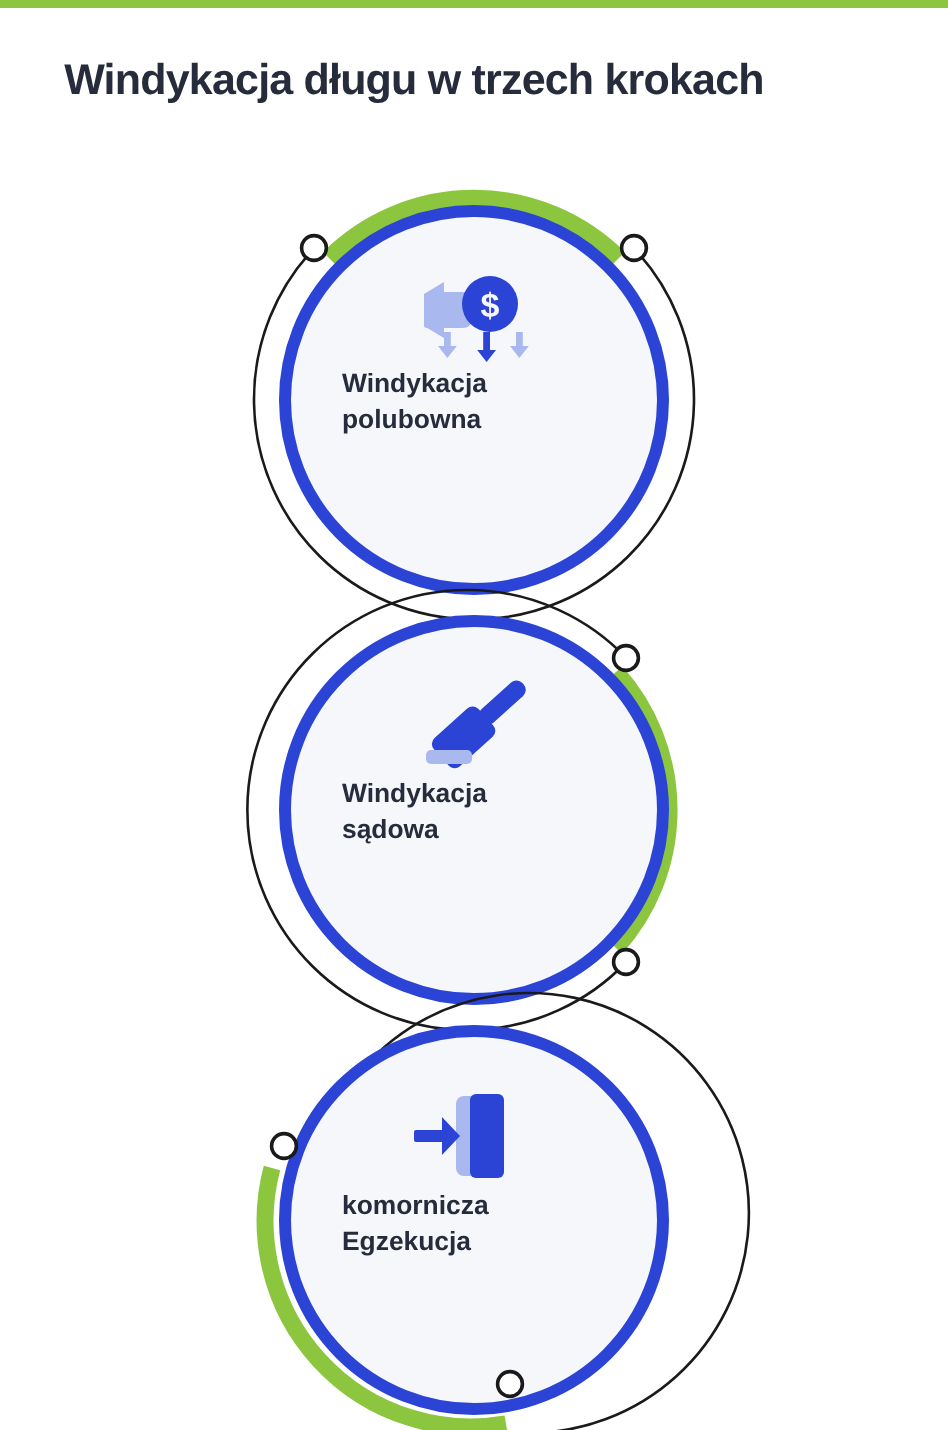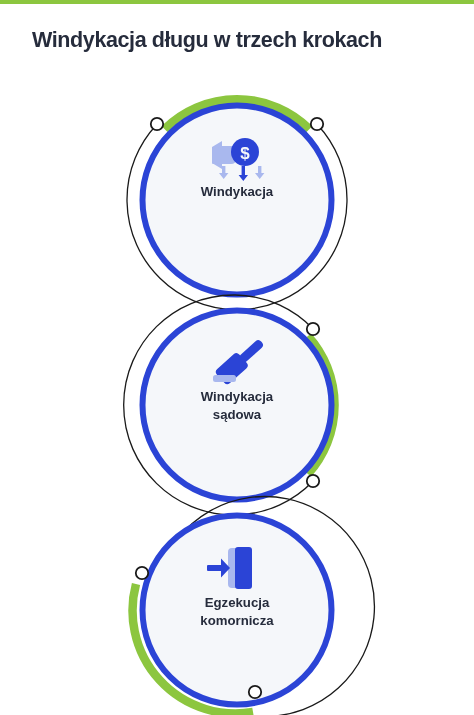--- a/index.html
+++ b/index.html
@@ -41,26 +41,26 @@
     position: absolute;
     top: 0;
     left: 0;
     width: 474px;
     height: 715px;
   }
 
   .step-label {
     position: absolute;
     width: 180px;
-    text-align: center;
     font-size: 13.2px;
     font-weight: 600;
     line-height: 1.33;
     color: #262C3C;
     pointer-events: none;
+    padding-left: 24px;
   }
   #step-label-0 { left: 147px; top: 183px; }
   #step-label-1 { left: 147px; top: 388px; }
   #step-label-2 { left: 147px; top: 594px; }
 </style>
 </head>
 <body>
 
 <div id="top-accent-bar"></div>
 
@@ -153,23 +153,24 @@
       <rect x="-2" y="-21" width="17" height="42" rx="3" fill="#2B44D6"></rect>
 
       <rect x="-30" y="-3" width="16" height="6" rx="1" fill="#2B44D6"></rect>
       <path d="M -16 -9.5 L -7 0 L -16 9.5 Z" fill="#2B44D6"></path>
     </g>
   </g>
 </svg>
 
 <div class="step-label" id="step-label-0">
   <div>Windykacja</div>
+  <div>polubowna</div>
 </div>
 
 <div class="step-label" id="step-label-1">
   <div>Windykacja</div>
   <div>sądowa</div>
 </div>
 
 <div class="step-label" id="step-label-2">
+  <div>komornicza</div>
   <div>Egzekucja</div>
-  <div>komornicza</div>
 </div>
 
 </body></html>

